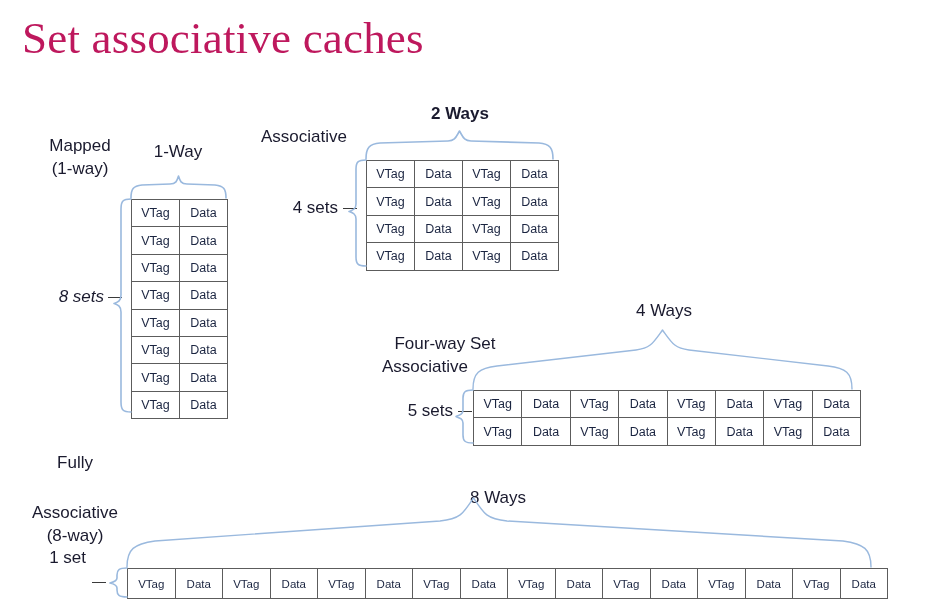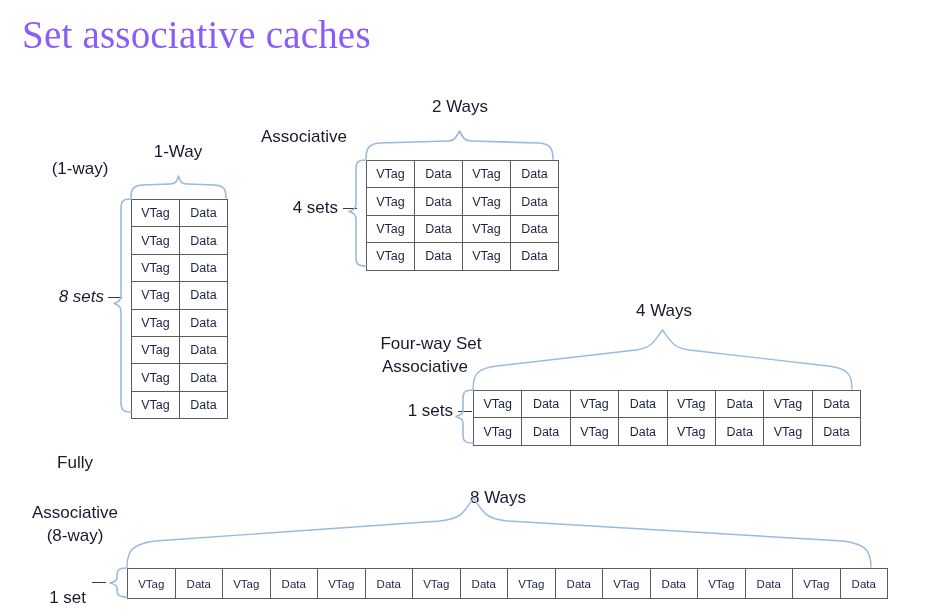--- a/index.html
+++ b/index.html
@@ -22,24 +22,24 @@
     width: 940px;
     height: 616px;
   }
 
   
   .slide-title {
     position: absolute;
     left: 22px;
     top: 14px;
     font-family: "Liberation Serif", serif;
-    font-size: 39px;
+    font-size: 45px;
     font-weight: normal;
     letter-spacing: 0.2px;
-    color: #8b5cf6;
+    color: #be185d;
     white-space: nowrap;
     line-height: 1.1;
   }
 
   
   .lbl {
     position: absolute;
     font-family: "Liberation Sans", sans-serif;
     font-size: 17px;
     color: #1a1a2e;
@@ -95,20 +95,21 @@
     border-top: 1.6px solid #3a3a3a;
   }
 </style>
 </head>
 <body>
 
 <div id="slide">
 
   <div class="slide-title">Set associative caches</div>
 
+  <div class="lbl" style="left:24px; top:135px; width:112px;">Mapped</div>
   <div class="lbl" style="left:24px; top:158px; width:112px;">(1-way)</div>
 
   <div class="lbl" style="left:128px; top:141px; width:100px;">1-Way</div>
 
   <div class="lbl" style="left:24px; top:286px; width:80px; text-align:right;font-style:italic;">8 sets</div>
   <div class="tick" style="left:108px; top:297px; width:14px;"></div>
 
   <table class="cache-table" id="tbl-direct" style="left:131px; top:199px;">
     <tbody>
         <tr>
@@ -141,21 +142,21 @@
         </tr>
         <tr>
           <td>VTag</td>
           <td>Data</td>
         </tr>
       </tbody>
   </table>
 
   <div class="lbl" style="left:238px; top:126px; width:132px;">Associative</div>
 
-  <div class="lbl" style="left:410px; top:96px; width:100px;">2 Ways</div>
+  <div class="lbl" style="left:410px; top:103px; width:100px;font-weight:bold;">2 Ways</div>
 
   <div class="lbl" style="left:258px; top:197px; width:80px; text-align:right;">4 sets</div>
   <div class="tick" style="left:343px; top:208px; width:14px;"></div>
 
   <table class="cache-table" id="tbl-twoway" style="left:366px; top:160px;">
     <tbody>
         <tr>
           <td>VTag</td>
           <td>Data</td>
           <td>VTag</td>
@@ -175,26 +176,26 @@
         </tr>
         <tr>
           <td>VTag</td>
           <td>Data</td>
           <td>VTag</td>
           <td>Data</td>
         </tr>
       </tbody>
   </table>
 
-  <div class="lbl" style="left:358px; top:333px; width:146px;">Four-way Set</div>
+  <div class="lbl" style="left:372px; top:333px; width:146px;">Four-way Set</div>
   <div class="lbl" style="left:352px; top:356px; width:146px;">Associative</div>
 
   <div class="lbl" style="left:614px; top:300px; width:100px;">4 Ways</div>
 
-  <div class="lbl" style="left:373px; top:400px; width:80px; text-align:right;">1 sets</div>
+  <div class="lbl" style="left:373px; top:400px; width:80px; text-align:right;">5 sets</div>
   <div class="tick" style="left:458px; top:411px; width:14px;"></div>
 
   <table class="cache-table" id="tbl-fourway" style="left:473px; top:390px;">
     <tbody>
         <tr>
           <td>VTag</td>
           <td>Data</td>
           <td>VTag</td>
           <td>Data</td>
           <td>VTag</td>
@@ -214,21 +215,21 @@
         </tr>
       </tbody>
   </table>
 
   <div class="lbl" style="left:10px; top:452px; width:130px;">Fully</div>
   <div class="lbl" style="left:10px; top:502px; width:130px;">Associative</div>
   <div class="lbl" style="left:10px; top:525px; width:130px;">(8-way)</div>
 
   <div class="lbl" style="left:448px; top:487px; width:100px;">8 Ways</div>
 
-  <div class="lbl" style="left:14px; top:587px; width:72px; text-align:right;">1 set</div>
+  <div class="lbl" style="left:14px; top:547px; width:72px; text-align:right;">1 set</div>
   <div class="tick" style="left:92px; top:582px; width:14px;"></div>
 
   <table class="cache-table" id="tbl-fully" style="left:127px; top:568px;">
     <tbody>
         <tr>
           <td>VTag</td>
           <td>Data</td>
           <td>VTag</td>
           <td>Data</td>
           <td>VTag</td>

